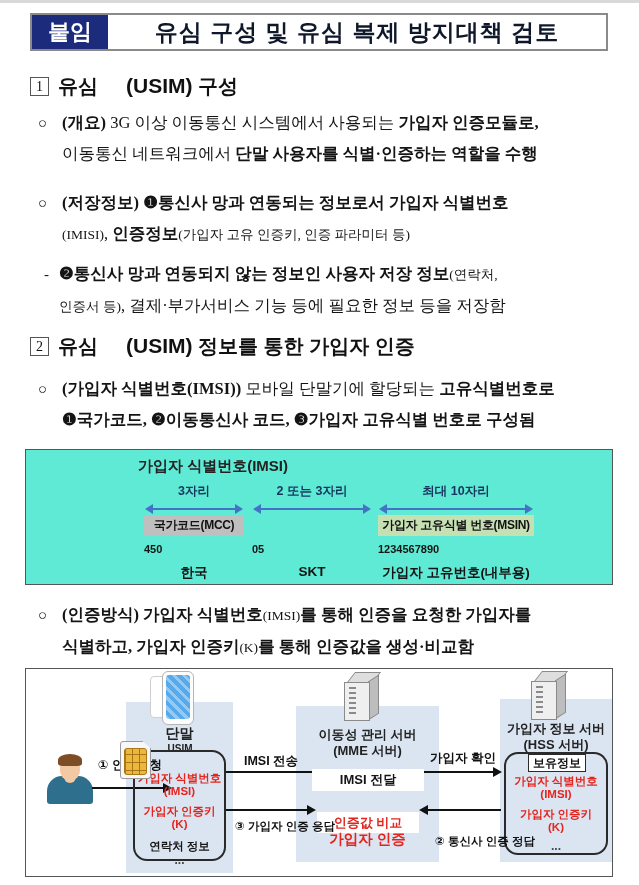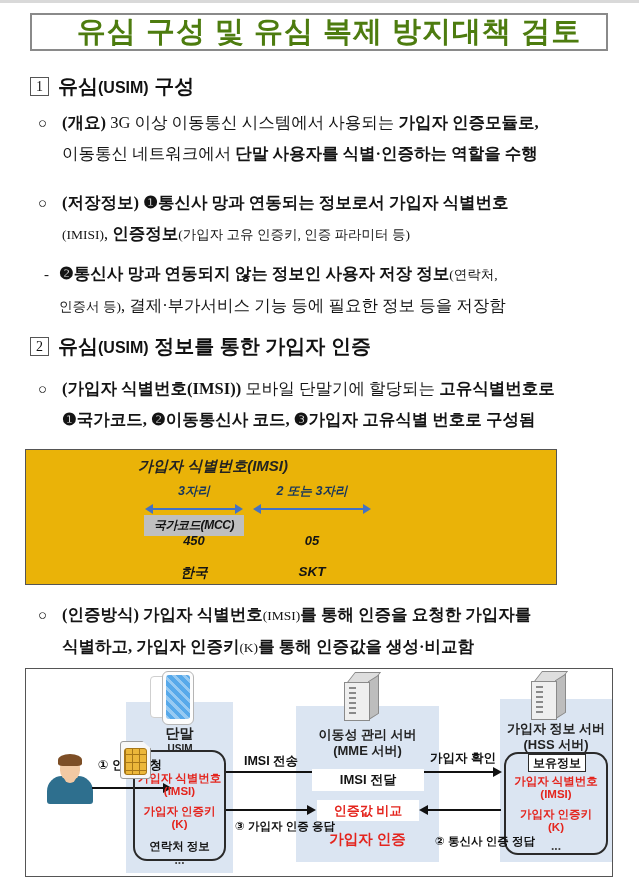--- a/index.html
+++ b/index.html
@@ -6,58 +6,58 @@
   .page{position:relative;width:639px;height:885px;background:#ffffff;overflow:hidden;
         font-family:"Liberation Serif","DejaVu Serif",serif;color:#141414;}
   .top-line{position:absolute;top:0;left:0;width:100%;height:3px;background:#d9d9d9;}
 
   
   .header{position:absolute;left:30px;top:13px;width:578px;height:38px;border:2px solid #8a8a8a;
           background:#fff;display:flex;align-items:stretch;box-sizing:border-box;}
   .header-tag{width:76px;background:#1d2b7d;color:#fff;display:flex;align-items:center;justify-content:center;
               font-family:"Liberation Sans","DejaVu Sans",sans-serif;font-weight:bold;font-size:22px;}
   .header-title{flex:1;display:flex;align-items:center;justify-content:center;
-                font-family:"Liberation Sans","DejaVu Sans",sans-serif;font-weight:bold;font-size:29px;
-                letter-spacing:1px;color:#4d7c0f;margin-left:20px;}
+                font-family:"Liberation Sans","DejaVu Sans",sans-serif;font-weight:bold;font-size:23px;
+                letter-spacing:1px;color:#0f172a;}
 
   
   .sec{position:absolute;left:30px;display:flex;align-items:center;gap:9px;
        font-family:"Liberation Sans","DejaVu Sans",sans-serif;font-weight:bold;font-size:20px;color:#111;}
   .sec-num{width:19px;height:19px;border:1.5px solid #555;display:flex;align-items:center;justify-content:center;
            font-family:"Liberation Serif","DejaVu Serif",serif;font-weight:normal;font-size:14px;box-sizing:border-box;}
-  .sec-small{font-size:16px;}
+  .sec-small{font-size:21px;margin-left:28px;}
 
   
   .para{position:absolute;left:38px;width:578px;font-size:16.5px;line-height:31px;padding-left:24px;box-sizing:border-box;}
   .para .marker{position:absolute;left:0;top:1px;font-size:15px;}
   .para.dash{left:44px;padding-left:15px;}
   .b{font-weight:bold;}
   .r{font-weight:normal;}
   .sm{font-size:13.5px;}
 
   
-  .imsi-box{position:absolute;left:25px;top:449px;width:532px;height:136px;border:1.5px solid #555;
-            background:#eab308;box-sizing:border-box;font-family:"Liberation Sans","DejaVu Sans",sans-serif;font-style:italic;}
+  .imsi-box{position:absolute;left:25px;top:449px;width:588px;height:136px;border:1.5px solid #555;
+            background:#5eead4;box-sizing:border-box;font-family:"Liberation Sans","DejaVu Sans",sans-serif;}
   .imsi-title{position:absolute;left:112px;top:7px;font-weight:bold;font-size:15px;color:#222;}
   .icol{position:absolute;top:0;height:100%;}
   .icol-1{left:118px;width:100px;}
   .icol-2{left:226px;width:120px;}
   .icol-3{left:352px;width:156px;}
   .ilen{position:absolute;top:33px;width:100%;text-align:center;color:#17365d;font-weight:bold;font-size:12.5px;}
   .darrow{position:absolute;top:58px;left:3px;right:3px;height:2px;background:#4472c4;}
   .darrow::before{content:'';position:absolute;left:-2px;top:-4px;border-right:8px solid #4472c4;
                   border-top:5px solid transparent;border-bottom:5px solid transparent;}
   .darrow::after{content:'';position:absolute;right:-2px;top:-4px;border-left:8px solid #4472c4;
                  border-top:5px solid transparent;border-bottom:5px solid transparent;}
   .chip{position:absolute;top:65px;left:0;width:100%;height:21px;line-height:21px;text-align:center;
         font-weight:bold;font-size:12px;letter-spacing:-0.3px;color:#111;}
   .chip-1{background:#bfbfbf;}
   .chip-2{background:#a6b7d4;}
   .chip-3{background:#c6e0b4;}
-  .ival{position:absolute;top:83px;width:100%;text-align:center;font-weight:bold;font-size:13px;}
+  .ival{position:absolute;top:93px;width:100%;text-align:left;font-weight:bold;font-size:11px;}
   .ilbl{position:absolute;top:114px;width:100%;text-align:center;font-weight:bold;font-size:13.5px;}
 
   
   .auth-box{position:absolute;left:25px;top:668px;width:588px;height:209px;border:1.5px solid #555;
             background:#fff;box-sizing:border-box;font-family:"Liberation Sans","DejaVu Sans",sans-serif;}
   .panel{position:absolute;background:#dbe5f2;}
   .panel-terminal{left:100px;top:33px;width:107px;height:171px;}
   .panel-mme{left:270px;top:37px;width:143px;height:156px;}
   .panel-hss{left:474px;top:30px;width:112px;height:163px;}
   .pc{position:absolute;text-align:center;font-weight:bold;color:#222;}
@@ -115,20 +115,21 @@
   .srv-lines{position:absolute;left:4px;top:4px;width:7px;height:28px;
              background:repeating-linear-gradient(to bottom,#8a8a8a 0 2px,transparent 2px 5px);}
 </style>
 </head>
 <body>
 
 <div class="page">
   <div class="top-line"></div>
 
   <div class="header">
+    <div class="header-tag">붙임</div>
     <div class="header-title">유심 구성 및 유심 복제 방지대책 검토</div>
   </div>
 
   <div class="sec" style="top:73px">
     <span class="sec-num">1</span>
     <span class="sec-title"><span>유심</span><span class="sec-small">(USIM)</span><span> 구성</span></span>
   </div>
 
   <div class="para" style="top:107px">
     <span class="marker">○</span><span class="b">(개요)</span><span class="r"> 3G 이상 이동통신 시스템에서 사용되는 </span><span class="b">가입자 인증모듈로,</span><br>
@@ -166,20 +167,27 @@
       <div class="ilbl">한국</div>
     </div>
 
     <div class="icol icol-2">
       <div class="ilen">2 또는 3자리</div>
       <div class="darrow"></div>
       <div class="ival">05</div>
       <div class="ilbl">SKT</div>
     </div>
 
+    <div class="icol icol-3">
+      <div class="ilen">최대 10자리</div>
+      <div class="darrow"></div>
+      <div class="chip chip-3">가입자 고유식별 번호(MSIN)</div>
+      <div class="ival">1234567890</div>
+      <div class="ilbl">가입자 고유번호(내부용)</div>
+    </div>
   </div>
 
   <div class="para" style="top:599px">
     <span class="marker">○</span><span class="b">(인증방식) 가입자 식별번호</span><span class="r sm">(IMSI)</span><span class="b">를 통해 인증을 요청한 가입자를</span><br>
     <span class="b">식별하고, 가입자 인증키</span><span class="r sm">(K)</span><span class="b">를 통해 인증값을 생성·비교함</span>
   </div>
 
   <div class="auth-box">
 
     <div class="panel panel-terminal"></div>
@@ -221,21 +229,21 @@
       <div class="srv-side"></div>
       <div class="srv-front">
           <div class="srv-lines"></div>
         </div>
     </div>
     <div class="pc node-title2" style="left:270px;top:58px;width:143px;">
       <span>이동성 관리 서버</span><br>
       <span>(MME 서버)</span>
     </div>
     <div class="wbox" style="left:286px;top:100px;width:112px;height:22px;">IMSI 전달</div>
-    <div class="wbox red" style="left:291px;top:131px;width:102px;height:21px;">인증값 비교</div>
+    <div class="wbox red" style="left:291px;top:143px;width:102px;height:21px;">인증값 비교</div>
     <div class="pc red" style="left:270px;top:161px;width:143px;font-size:14.5px;">가입자 인증</div>
 
     <div class="server-icon" style="left:504px;top:1px;">
       <div class="srv-top"></div>
       <div class="srv-side"></div>
       <div class="srv-front">
           <div class="srv-lines"></div>
         </div>
     </div>
     <div class="pc node-title2" style="left:462px;top:52px;width:136px;">

